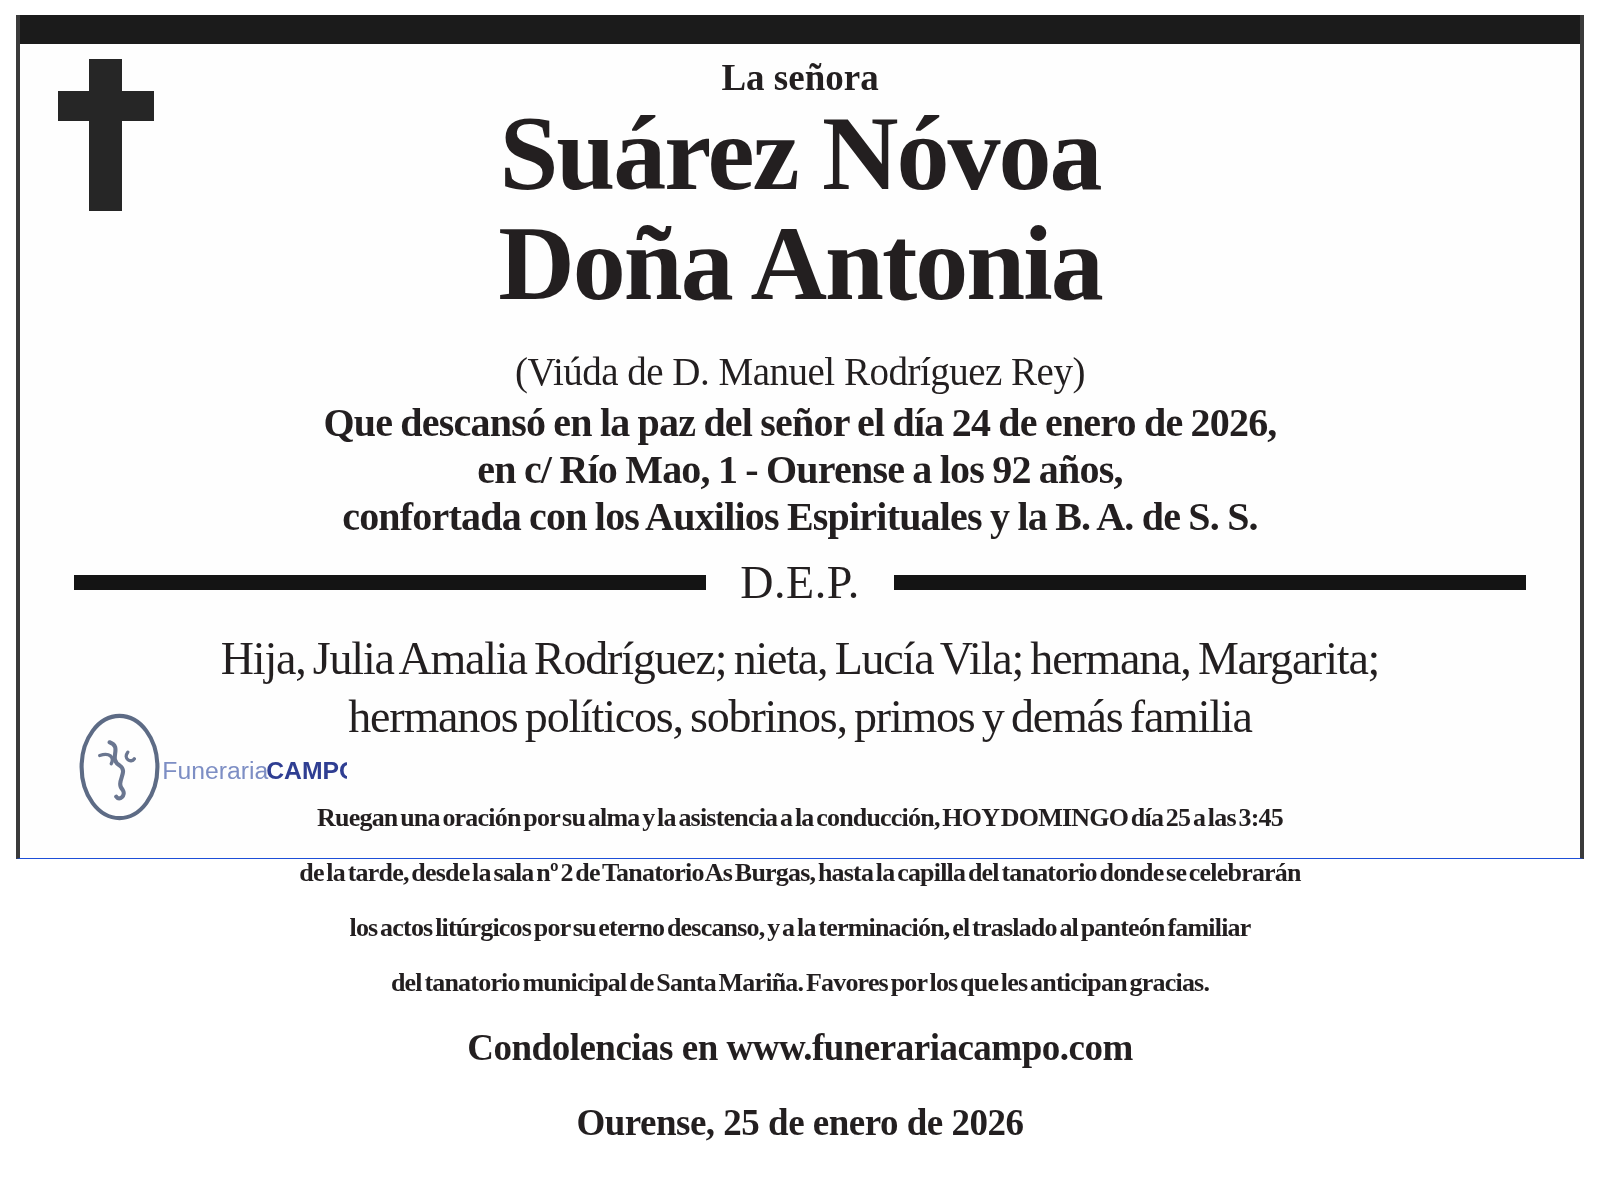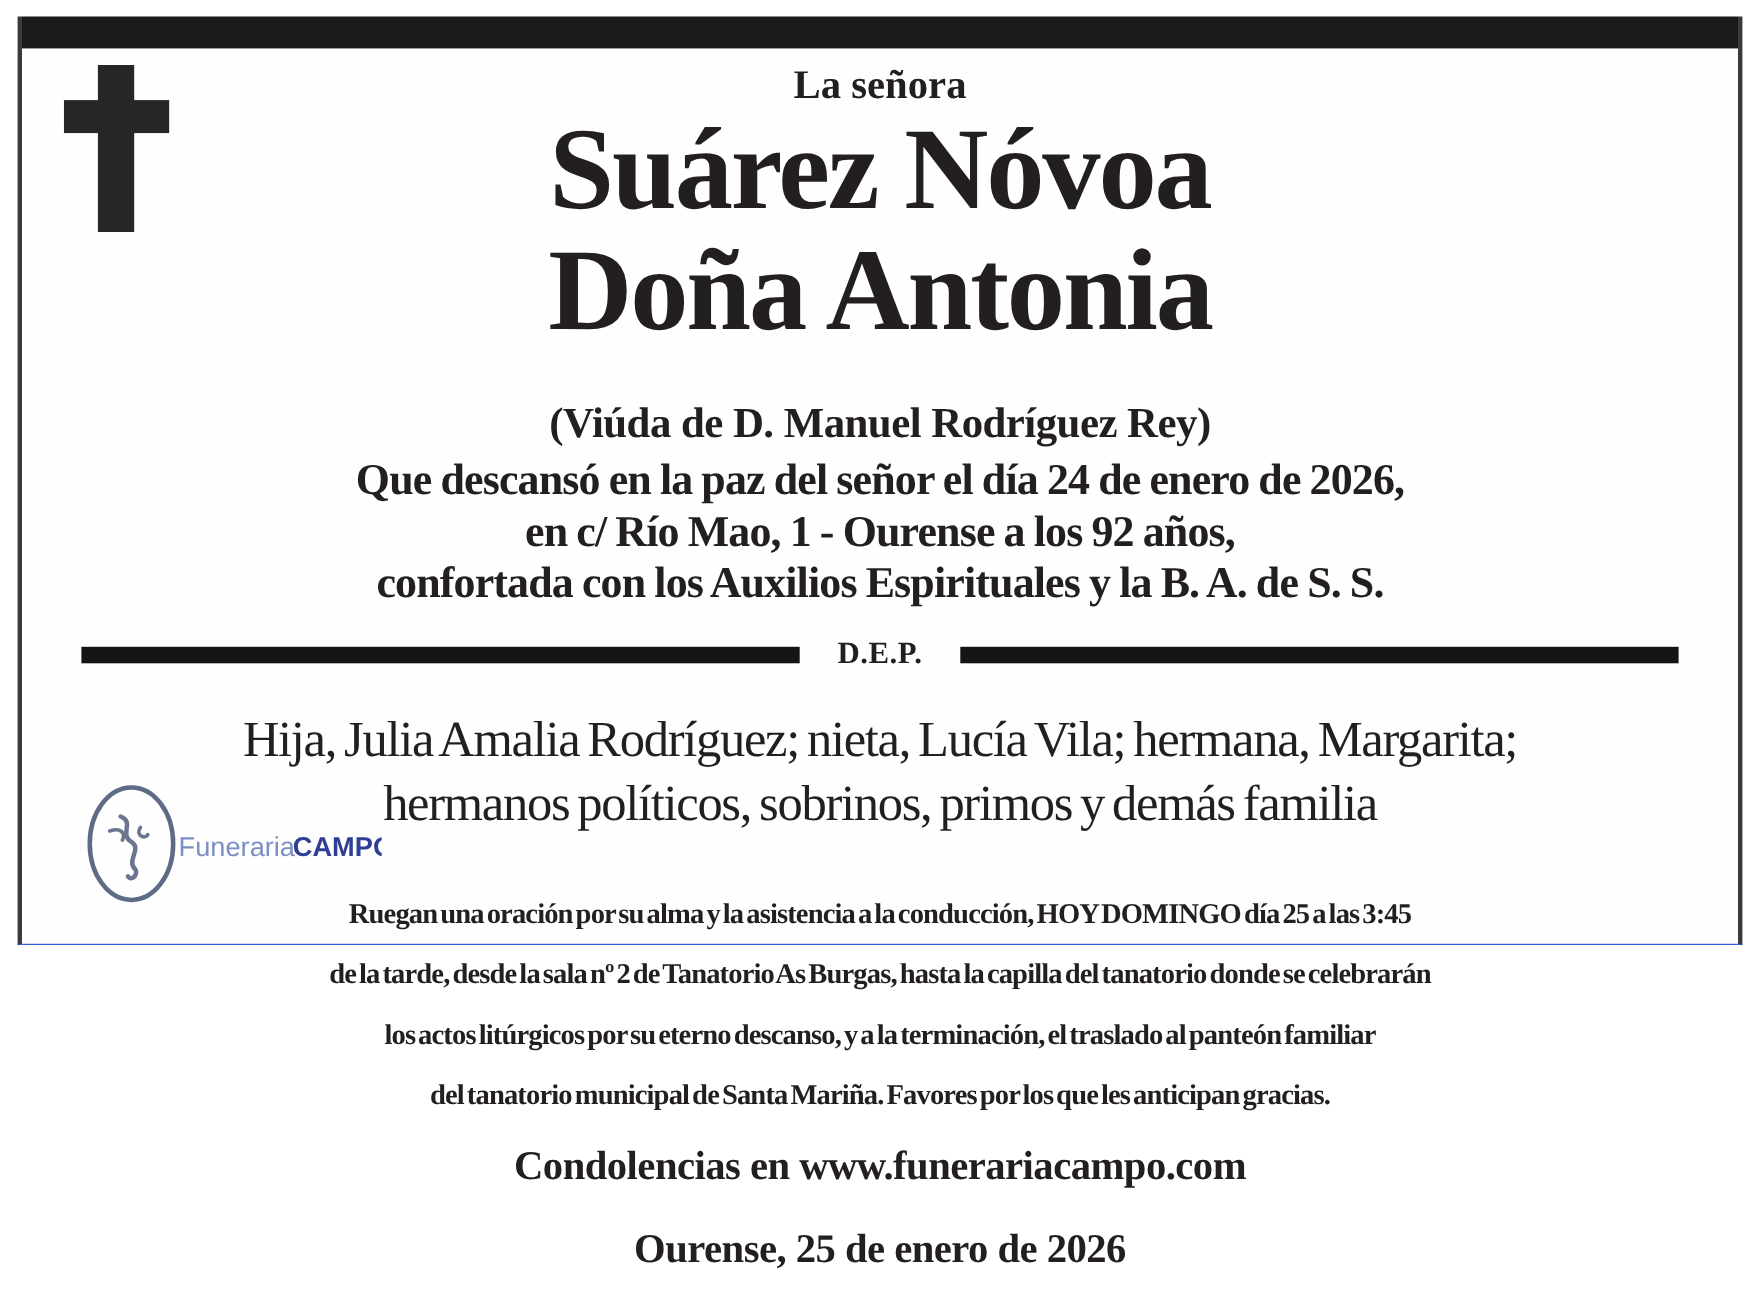--- a/index.html
+++ b/index.html
@@ -28,32 +28,32 @@
   .content {
     position:relative; text-align:center; padding:0 34px;
   }
   .pre-title {
     margin-top:12px; font-size:37px; font-weight:bold; letter-spacing:0;
   }
   .name {
     font-size:106px; line-height:110px; font-weight:bold; letter-spacing:-2px;
   }
   .relation {
-    margin-top:43px; font-size:39px; font-weight:bold; letter-spacing:-0.5px;
+    margin-top:30px; font-size:39px; font-weight:normal; letter-spacing:-0.5px;
   }
   .death-lines {
     margin-top:5px; font-size:40px; line-height:47px; font-weight:600;
     letter-spacing:-0.8px; word-spacing:-1px;
   }
   .dep-row {
     margin:22px 20px 0 20px; height:40px;
     display:flex; align-items:center; gap:34px;
   }
   .dep-bar { flex:1; height:15px; background:#141414; }
-  .dep-text { font-size:28px; font-weight:bold; letter-spacing:0.5px; }
+  .dep-text { font-size:46px; font-weight:normal; letter-spacing:0.5px; }
   .family {
     margin-top:28px; font-size:46px; line-height:58px; font-weight:normal;
     letter-spacing:-1.2px; word-spacing:-3px; white-space:nowrap;
   }
   .announcement {
     margin-top:44px; font-size:26px; line-height:55px; font-weight:600;
     letter-spacing:-0.8px; word-spacing:-3px; white-space:nowrap;
   }
   .condolences {
     margin-top:16px; font-size:37px; font-weight:bold; letter-spacing:-0.5px;

